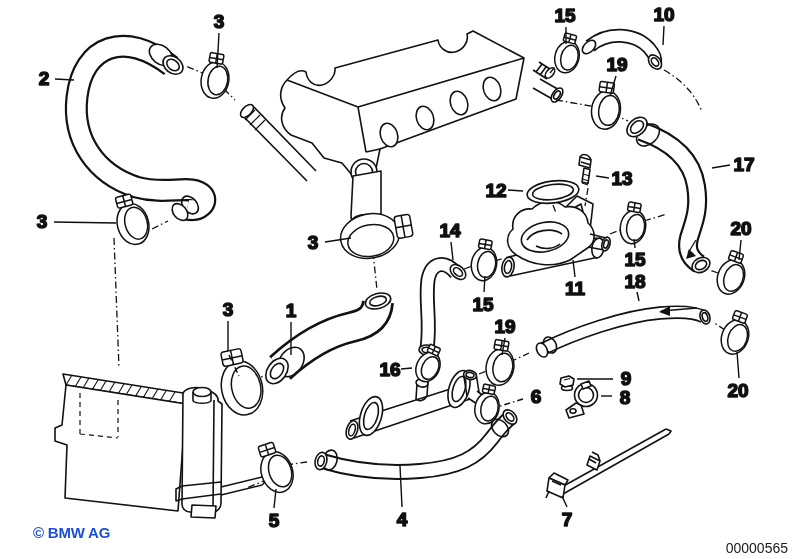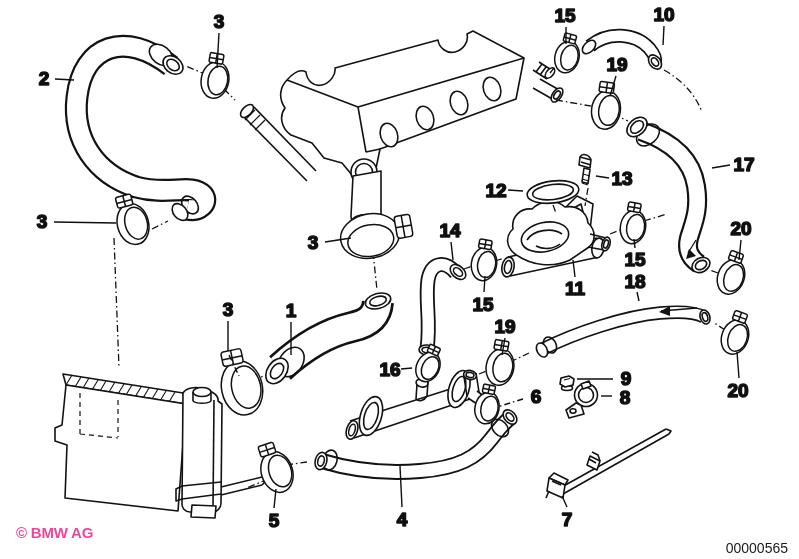--- a/index.html
+++ b/index.html
@@ -1,20 +1,20 @@
 <!DOCTYPE html>
 <html><head>
 <meta charset="utf-8">
 <style>
   html,body{margin:0;padding:0;background:#fff;}
   .stage{position:relative;width:799px;height:559px;background:#fff;overflow:hidden;
          font-family:"Liberation Sans",sans-serif;}
   .stage svg{position:absolute;left:0;top:0;}
-  .copyright{position:absolute;left:16px;top:524px;font:bold 15px "Liberation Sans",sans-serif;
-             color:#ec4899;letter-spacing:-0.2px;}
+  .copyright{position:absolute;left:33px;top:524px;font:bold 15px "Liberation Sans",sans-serif;
+             color:#1d4ed8;letter-spacing:-0.2px;}
   .docnum{position:absolute;right:11px;top:540px;font:14px "Liberation Sans",sans-serif;color:#1a1a1a;text-align:right;}
   #labels text{font:bold 19px "Liberation Sans",sans-serif;fill:#0e0e0e;text-anchor:middle;}
   #leaders line{stroke:#0e0e0e;stroke-width:1.4;}
 </style>
 </head>
 <body>
 
 <div class="stage">
 <svg id="art" width="799" height="559" viewBox="0 0 799 559">
   <defs>

